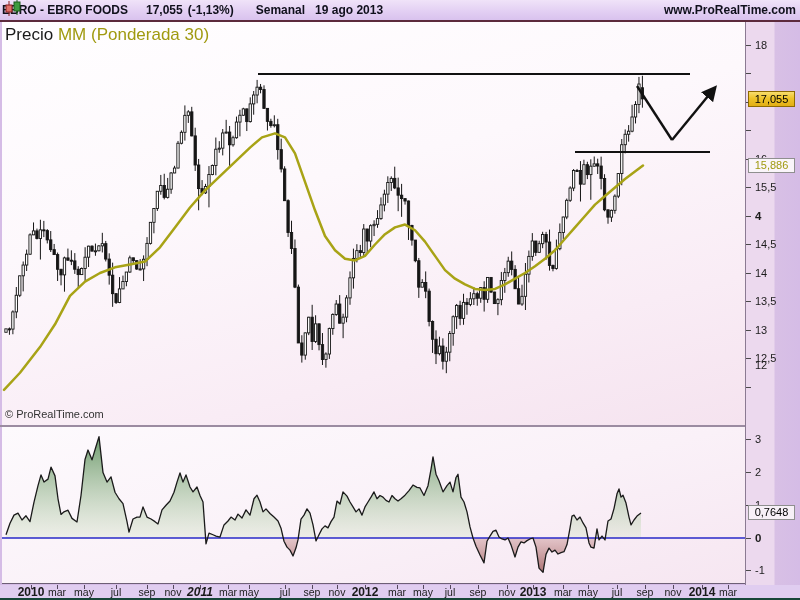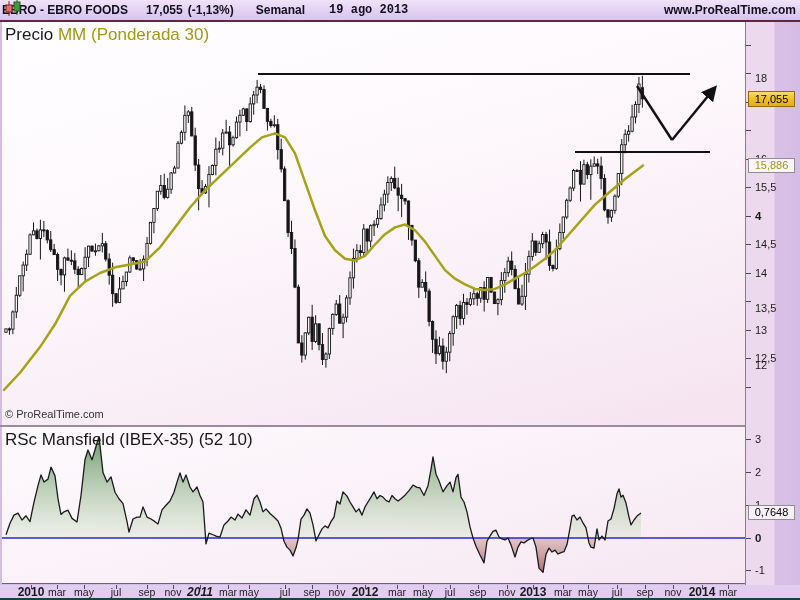--- a/index.html
+++ b/index.html
@@ -15,21 +15,21 @@
     background:linear-gradient(#f0e3f9 0%, #e3d0f3 55%, #d9c2ee 100%);
     border-bottom:2px solid #5c2a3c;
     display:flex; align-items:center;
     font-size:12px; font-weight:bold; color:#10101c; white-space:nowrap;
   }
   .titlebar .ic { margin-left:4px; margin-right:6px; }
   .tb-sym   { margin-left:2px; }
   .tb-price { margin-left:18px; }
   .tb-chg   { margin-left:5px; }
   .tb-tf    { margin-left:22px; }
-  .tb-date  { margin-left:24px;font-family:Liberation Mono, monospace; }
+  .tb-date  { margin-left:10px; }
   .tb-site  { margin-left:auto; margin-right:4px; }
 
   .price-pane {
     position:absolute; left:2px; top:22px; width:743px; height:403px;
     background:linear-gradient(165deg, #fffeff 0%, #fdf8fc 40%, #f9ecf5 75%, #f5e3ef 100%);
   }
   .ind-pane {
     position:absolute; left:2px; top:427px; width:743px; height:157px;
     background:linear-gradient(165deg, #fdfafd 0%, #faf1f8 55%, #f6e6f1 100%);
     border-bottom:1px solid #6d5f76;
@@ -500,47 +500,46 @@
           </clipPath>
           <clipPath id="cBelow">
             <rect x="0" y="111" width="743" height="46"></rect>
           </clipPath>
         </defs>
         <path d="M4,111 L4,107.73 L8,96.285 L12,88.11 L16,86.148 L20,93.015 L24,88.764 L28,94.65 L32,75.03 L36,58.67999999999999 L39,47.888999999999996 L42,55.083 L46,52.13999999999999 L49,40.041 L53,48.87 L56,71.75999999999999 L59,87.456 L62,84.84 L66,83.205 L70,91.38 L75,94.977 L79,68.49 L83,32.519999999999996 L86,23.036999999999992 L90,32.846999999999994 L94,19.439999999999998 L97,9.629999999999981 L101,45.599999999999994 L105,55.083 L109,49.85099999999999 L113,65.22 L117,71.75999999999999 L121,76.66499999999999 L125,94.65 L127,105.114 L131,92.03399999999999 L135,90.072 L138,90.072 L141,79.935 L145,90.072 L149,92.03399999999999 L153,94.65 L156,96.939 L160,82.878 L164,78.3 L168,74.049 L172,65.22 L175,55.083 L178,45.92699999999999 L181,55.083 L184,47.888999999999996 L188,59.98799999999999 L191,64.893 L195,59.98799999999999 L198,68.49 L201,75.03 L204,116.886 L207,106.095 L211,107.73 L214,109.038 L218,110.019 L222,97.92 L226,93.996 L229,90.072 L233,93.015 L236,87.12899999999999 L240,91.053 L244,82.878 L248,88.11 L252,71.75999999999999 L255,68.163 L258,75.03 L261,84.84 L264,81.89699999999999 L268,86.475 L272,90.072 L276,93.996 L279,101.19 L282,114.27 L285,120.156 L288,123.099 L291,128.985 L294,120.81 L296,112.962 L299,92.03399999999999 L302,88.11 L305,81.89699999999999 L308,86.148 L311,97.92 L314,113.943 L317,107.73 L320,101.844 L323,98.901 L326,100.863 L329,94.65 L332,90.072 L335,74.049 L338,76.99199999999999 L341,64.893 L345,69.144 L348,75.03 L351,79.935 L354,84.84 L357,81.89699999999999 L360,88.11 L363,79.935 L366,75.03 L369,70.125 L372,64.893 L375,71.75999999999999 L378,68.49 L381,70.125 L384,73.39500000000001 L387,75.03 L390,68.49 L393,71.75999999999999 L396,74.049 L399,71.75999999999999 L403,68.163 L407,63.585 L411,58.02599999999999 L415,60.31499999999999 L418,60.968999999999994 L422,68.49 L426,58.67999999999999 L429,42.329999999999984 L431,29.903999999999996 L434,47.235 L437,53.77499999999999 L441,64.893 L445,58.67999999999999 L448,55.083 L451,64.893 L454,50.50499999999999 L456,47.235 L459,70.125 L462,75.03 L465,84.84 L468,99.882 L471,111 L474,119.175 L478,128.004 L482,135.852 L485,114.27 L488,109.038 L491,104.46 L494,103.152 L497,110.019 L500,111.981 L503,112.962 L506,111 L509,117.867 L513,129.966 L516,120.156 L519,114.924 L522,115.905 L525,113.616 L528,111.981 L531,111 L534,120.156 L537,141.084 L541,145.335 L544,127.35 L547,121.137 L550,125.061 L553,123.099 L556,127.023 L559,125.715 L562,124.734 L565,117.54 L568,101.19 L570,89.091 L572,88.11 L575,93.015 L578,90.072 L581,95.958 L584,100.863 L587,115.905 L589,120.156 L592,121.137 L595,101.844 L597,112.962 L600,109.038 L603,112.962 L606,93.996 L609,92.03399999999999 L612,81.57 L615,66.85499999999999 L617,61.949999999999996 L619,70.125 L621,68.163 L624,76.011 L627,90.072 L629,97.92 L632,93.015 L635,89.091 L639,85.99104 L639,111 Z" fill="url(#gGreen)" clip-path="url(#cAbove)"></path>
         <path d="M4,111 L4,107.73 L8,96.285 L12,88.11 L16,86.148 L20,93.015 L24,88.764 L28,94.65 L32,75.03 L36,58.67999999999999 L39,47.888999999999996 L42,55.083 L46,52.13999999999999 L49,40.041 L53,48.87 L56,71.75999999999999 L59,87.456 L62,84.84 L66,83.205 L70,91.38 L75,94.977 L79,68.49 L83,32.519999999999996 L86,23.036999999999992 L90,32.846999999999994 L94,19.439999999999998 L97,9.629999999999981 L101,45.599999999999994 L105,55.083 L109,49.85099999999999 L113,65.22 L117,71.75999999999999 L121,76.66499999999999 L125,94.65 L127,105.114 L131,92.03399999999999 L135,90.072 L138,90.072 L141,79.935 L145,90.072 L149,92.03399999999999 L153,94.65 L156,96.939 L160,82.878 L164,78.3 L168,74.049 L172,65.22 L175,55.083 L178,45.92699999999999 L181,55.083 L184,47.888999999999996 L188,59.98799999999999 L191,64.893 L195,59.98799999999999 L198,68.49 L201,75.03 L204,116.886 L207,106.095 L211,107.73 L214,109.038 L218,110.019 L222,97.92 L226,93.996 L229,90.072 L233,93.015 L236,87.12899999999999 L240,91.053 L244,82.878 L248,88.11 L252,71.75999999999999 L255,68.163 L258,75.03 L261,84.84 L264,81.89699999999999 L268,86.475 L272,90.072 L276,93.996 L279,101.19 L282,114.27 L285,120.156 L288,123.099 L291,128.985 L294,120.81 L296,112.962 L299,92.03399999999999 L302,88.11 L305,81.89699999999999 L308,86.148 L311,97.92 L314,113.943 L317,107.73 L320,101.844 L323,98.901 L326,100.863 L329,94.65 L332,90.072 L335,74.049 L338,76.99199999999999 L341,64.893 L345,69.144 L348,75.03 L351,79.935 L354,84.84 L357,81.89699999999999 L360,88.11 L363,79.935 L366,75.03 L369,70.125 L372,64.893 L375,71.75999999999999 L378,68.49 L381,70.125 L384,73.39500000000001 L387,75.03 L390,68.49 L393,71.75999999999999 L396,74.049 L399,71.75999999999999 L403,68.163 L407,63.585 L411,58.02599999999999 L415,60.31499999999999 L418,60.968999999999994 L422,68.49 L426,58.67999999999999 L429,42.329999999999984 L431,29.903999999999996 L434,47.235 L437,53.77499999999999 L441,64.893 L445,58.67999999999999 L448,55.083 L451,64.893 L454,50.50499999999999 L456,47.235 L459,70.125 L462,75.03 L465,84.84 L468,99.882 L471,111 L474,119.175 L478,128.004 L482,135.852 L485,114.27 L488,109.038 L491,104.46 L494,103.152 L497,110.019 L500,111.981 L503,112.962 L506,111 L509,117.867 L513,129.966 L516,120.156 L519,114.924 L522,115.905 L525,113.616 L528,111.981 L531,111 L534,120.156 L537,141.084 L541,145.335 L544,127.35 L547,121.137 L550,125.061 L553,123.099 L556,127.023 L559,125.715 L562,124.734 L565,117.54 L568,101.19 L570,89.091 L572,88.11 L575,93.015 L578,90.072 L581,95.958 L584,100.863 L587,115.905 L589,120.156 L592,121.137 L595,101.844 L597,112.962 L600,109.038 L603,112.962 L606,93.996 L609,92.03399999999999 L612,81.57 L615,66.85499999999999 L617,61.949999999999996 L619,70.125 L621,68.163 L624,76.011 L627,90.072 L629,97.92 L632,93.015 L635,89.091 L639,85.99104 L639,111 Z" fill="url(#gRed)" clip-path="url(#cBelow)"></path>
         <line x1="0" y1="111" x2="743" y2="111" stroke="#2929c8" stroke-width="1.3"></line>
         <polyline points="4,107.73 8,96.285 12,88.11 16,86.148 20,93.015 24,88.764 28,94.65 32,75.03 36,58.67999999999999 39,47.888999999999996 42,55.083 46,52.13999999999999 49,40.041 53,48.87 56,71.75999999999999 59,87.456 62,84.84 66,83.205 70,91.38 75,94.977 79,68.49 83,32.519999999999996 86,23.036999999999992 90,32.846999999999994 94,19.439999999999998 97,9.629999999999981 101,45.599999999999994 105,55.083 109,49.85099999999999 113,65.22 117,71.75999999999999 121,76.66499999999999 125,94.65 127,105.114 131,92.03399999999999 135,90.072 138,90.072 141,79.935 145,90.072 149,92.03399999999999 153,94.65 156,96.939 160,82.878 164,78.3 168,74.049 172,65.22 175,55.083 178,45.92699999999999 181,55.083 184,47.888999999999996 188,59.98799999999999 191,64.893 195,59.98799999999999 198,68.49 201,75.03 204,116.886 207,106.095 211,107.73 214,109.038 218,110.019 222,97.92 226,93.996 229,90.072 233,93.015 236,87.12899999999999 240,91.053 244,82.878 248,88.11 252,71.75999999999999 255,68.163 258,75.03 261,84.84 264,81.89699999999999 268,86.475 272,90.072 276,93.996 279,101.19 282,114.27 285,120.156 288,123.099 291,128.985 294,120.81 296,112.962 299,92.03399999999999 302,88.11 305,81.89699999999999 308,86.148 311,97.92 314,113.943 317,107.73 320,101.844 323,98.901 326,100.863 329,94.65 332,90.072 335,74.049 338,76.99199999999999 341,64.893 345,69.144 348,75.03 351,79.935 354,84.84 357,81.89699999999999 360,88.11 363,79.935 366,75.03 369,70.125 372,64.893 375,71.75999999999999 378,68.49 381,70.125 384,73.39500000000001 387,75.03 390,68.49 393,71.75999999999999 396,74.049 399,71.75999999999999 403,68.163 407,63.585 411,58.02599999999999 415,60.31499999999999 418,60.968999999999994 422,68.49 426,58.67999999999999 429,42.329999999999984 431,29.903999999999996 434,47.235 437,53.77499999999999 441,64.893 445,58.67999999999999 448,55.083 451,64.893 454,50.50499999999999 456,47.235 459,70.125 462,75.03 465,84.84 468,99.882 471,111 474,119.175 478,128.004 482,135.852 485,114.27 488,109.038 491,104.46 494,103.152 497,110.019 500,111.981 503,112.962 506,111 509,117.867 513,129.966 516,120.156 519,114.924 522,115.905 525,113.616 528,111.981 531,111 534,120.156 537,141.084 541,145.335 544,127.35 547,121.137 550,125.061 553,123.099 556,127.023 559,125.715 562,124.734 565,117.54 568,101.19 570,89.091 572,88.11 575,93.015 578,90.072 581,95.958 584,100.863 587,115.905 589,120.156 592,121.137 595,101.844 597,112.962 600,109.038 603,112.962 606,93.996 609,92.03399999999999 612,81.57 615,66.85499999999999 617,61.949999999999996 619,70.125 621,68.163 624,76.011 627,90.072 629,97.92 632,93.015 635,89.091 639,85.99104" fill="none" stroke="#1a1a1a" stroke-width="1.3" stroke-linejoin="round"></polyline>
       </svg>
-    <div class="legend">RSc Mansfield (IBEX-35) (52 10)</div>
   </div>
 
   <div class="hsep"></div>
   <div class="vsep"></div>
 
   <div class="right-strip" id="right-strip">
       <div class="ax-tick" style="top: 22.5px;"></div>
       <div class="ax-tick" style="top: 51px;"></div>
       <div class="ax-tick" style="top: 79.5px;"></div>
       <div class="ax-tick" style="top: 108px;"></div>
       <div class="ax-tick" style="top: 136.5px;"></div>
       <div class="ax-tick" style="top: 165px;"></div>
       <div class="ax-tick" style="top: 193.5px;"></div>
       <div class="ax-tick" style="top: 222px;"></div>
       <div class="ax-tick" style="top: 250.5px;"></div>
       <div class="ax-tick" style="top: 279px;"></div>
       <div class="ax-tick" style="top: 307.5px;"></div>
       <div class="ax-tick" style="top: 336px;"></div>
       <div class="ax-tick" style="top: 364.5px;"></div>
-      <div class="ax-label" style="top: 16.5px; margin-top: 33px;">18</div>
+      <div class="ax-label" style="top: 16.5px;">18</div>
       <div class="ax-label" style="top: 130.5px;">16</div>
       <div class="ax-label" style="top: 159px;">15,5</div>
       <div class="ax-label bold" style="top: 187.5px;">4</div>
       <div class="ax-label" style="top: 216px;">14,5</div>
       <div class="ax-label" style="top: 244.5px;">14</div>
-      <div class="ax-label" style="top: 280px;">13,5</div>
+      <div class="ax-label" style="top: 273px;">13,5</div>
       <div class="ax-label" style="top: 301.5px;">13</div>
       <div class="ax-label" style="top: 330px;">12,5</div>
       <div class="ax-label" style="top: 337px;">12</div>
       <div class="ax-tick" style="top: 417.4px;"></div>
       <div class="ax-tick" style="top: 450.1px;"></div>
       <div class="ax-tick" style="top: 482.8px;"></div>
       <div class="ax-tick" style="top: 515.5px;"></div>
       <div class="ax-tick" style="top: 548.2px;"></div>
       <div class="ax-label" style="top: 411.4px;">3</div>
       <div class="ax-label" style="top: 444.1px;">2</div>

